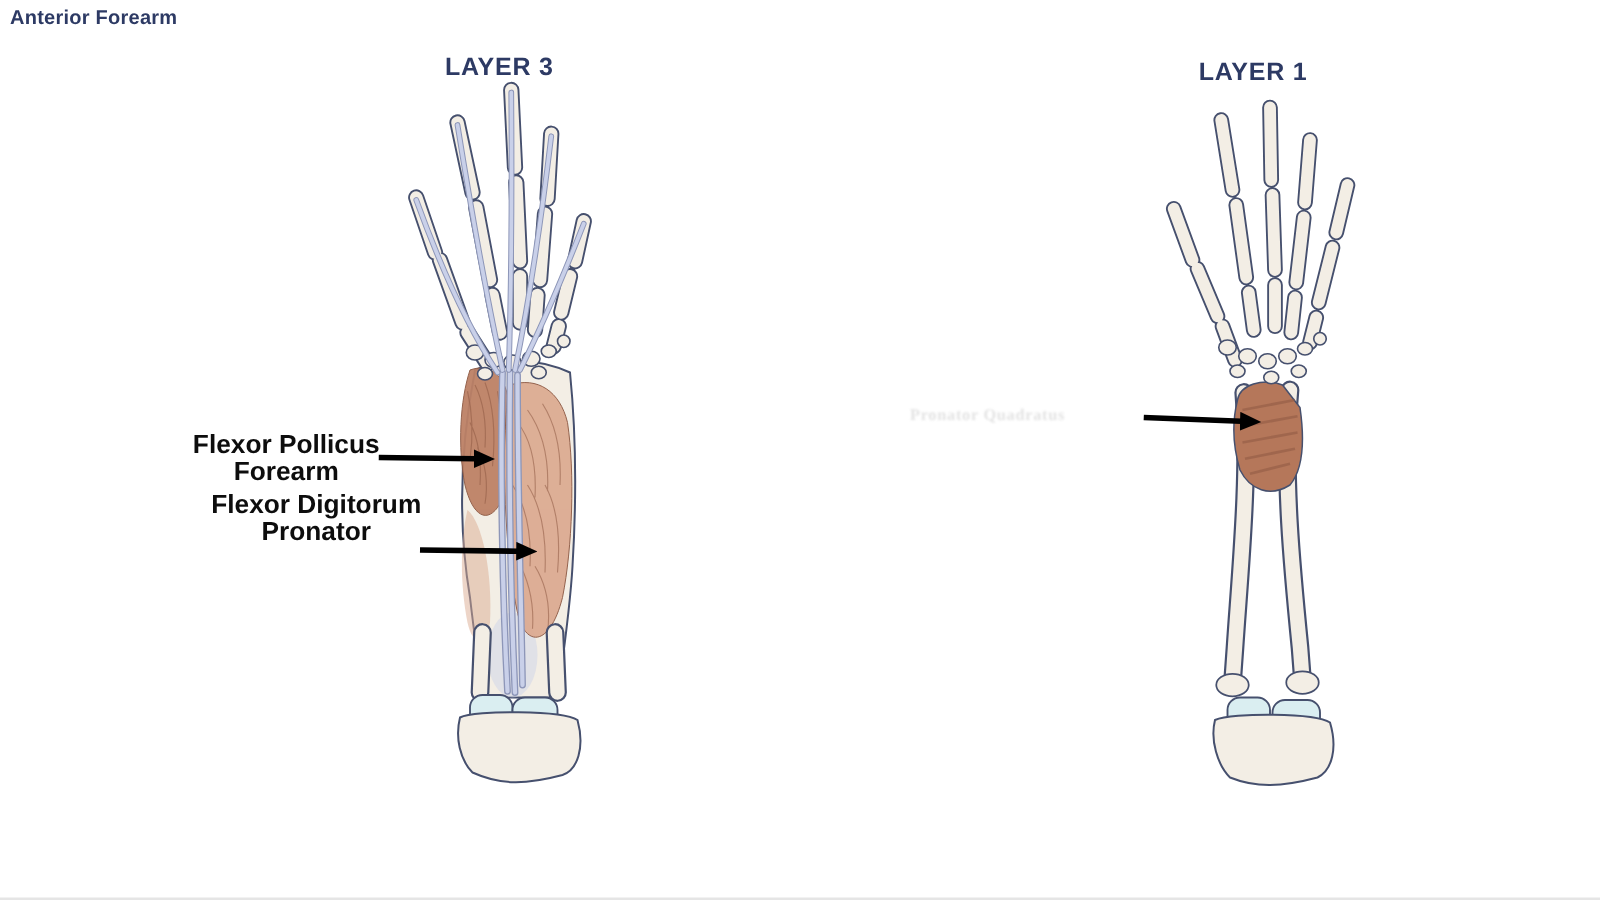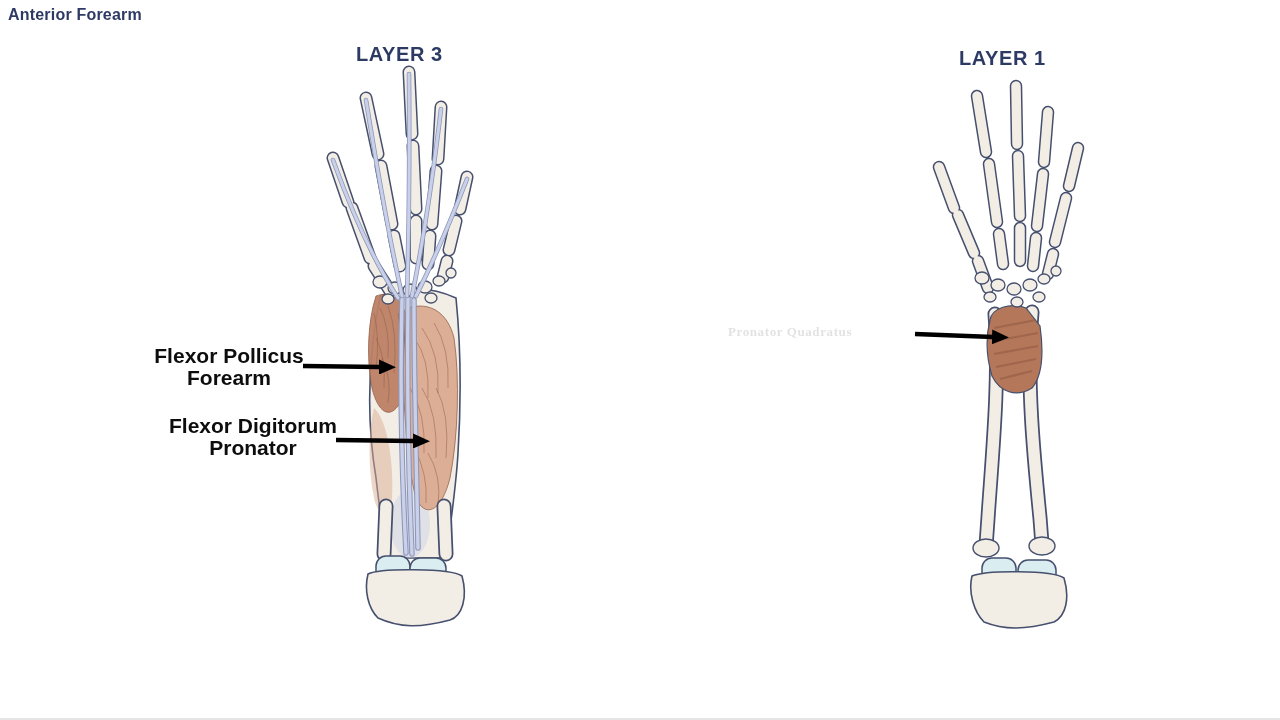--- a/index.html
+++ b/index.html
@@ -24,21 +24,21 @@
   .layer-heading.l3{left:356px;top:13px;}
   .layer-heading.l4{left:959px;top:17px;}
   .figure{position:absolute;}
   .fig-left{left:310px;top:58px;width:200px;height:575px;}
   .fig-right{left:920px;top:78px;width:180px;height:555px;}
   .anno-label{
     position:absolute;font-size:21px;font-weight:bold;color:var(--label);
     text-align:center;line-height:22px;
   }
   .anno-label.fpl{left:139px;top:345px;width:180px;}
-  .anno-label.fdp{left:155px;top:415px;width:196px;}
+  .anno-label.fdp{left:155px;top:393px;width:196px;}
   .ghost-label{
     position:absolute;left:728px;top:324px;width:184px;text-align:left;
     font-size:13px;font-weight:bold;color:var(--ghost);
     opacity:.38;filter:blur(.7px);letter-spacing:.6px;white-space:nowrap;font-family:Liberation Serif, serif;
   }
   .arrow-overlay{position:absolute;left:0;top:0;width:1280px;height:720px;pointer-events:none;}
   .bottom-edge{
     position:absolute;left:0;bottom:0;width:1280px;height:2px;
     background:#cfcfcf;opacity:.55;
   }

